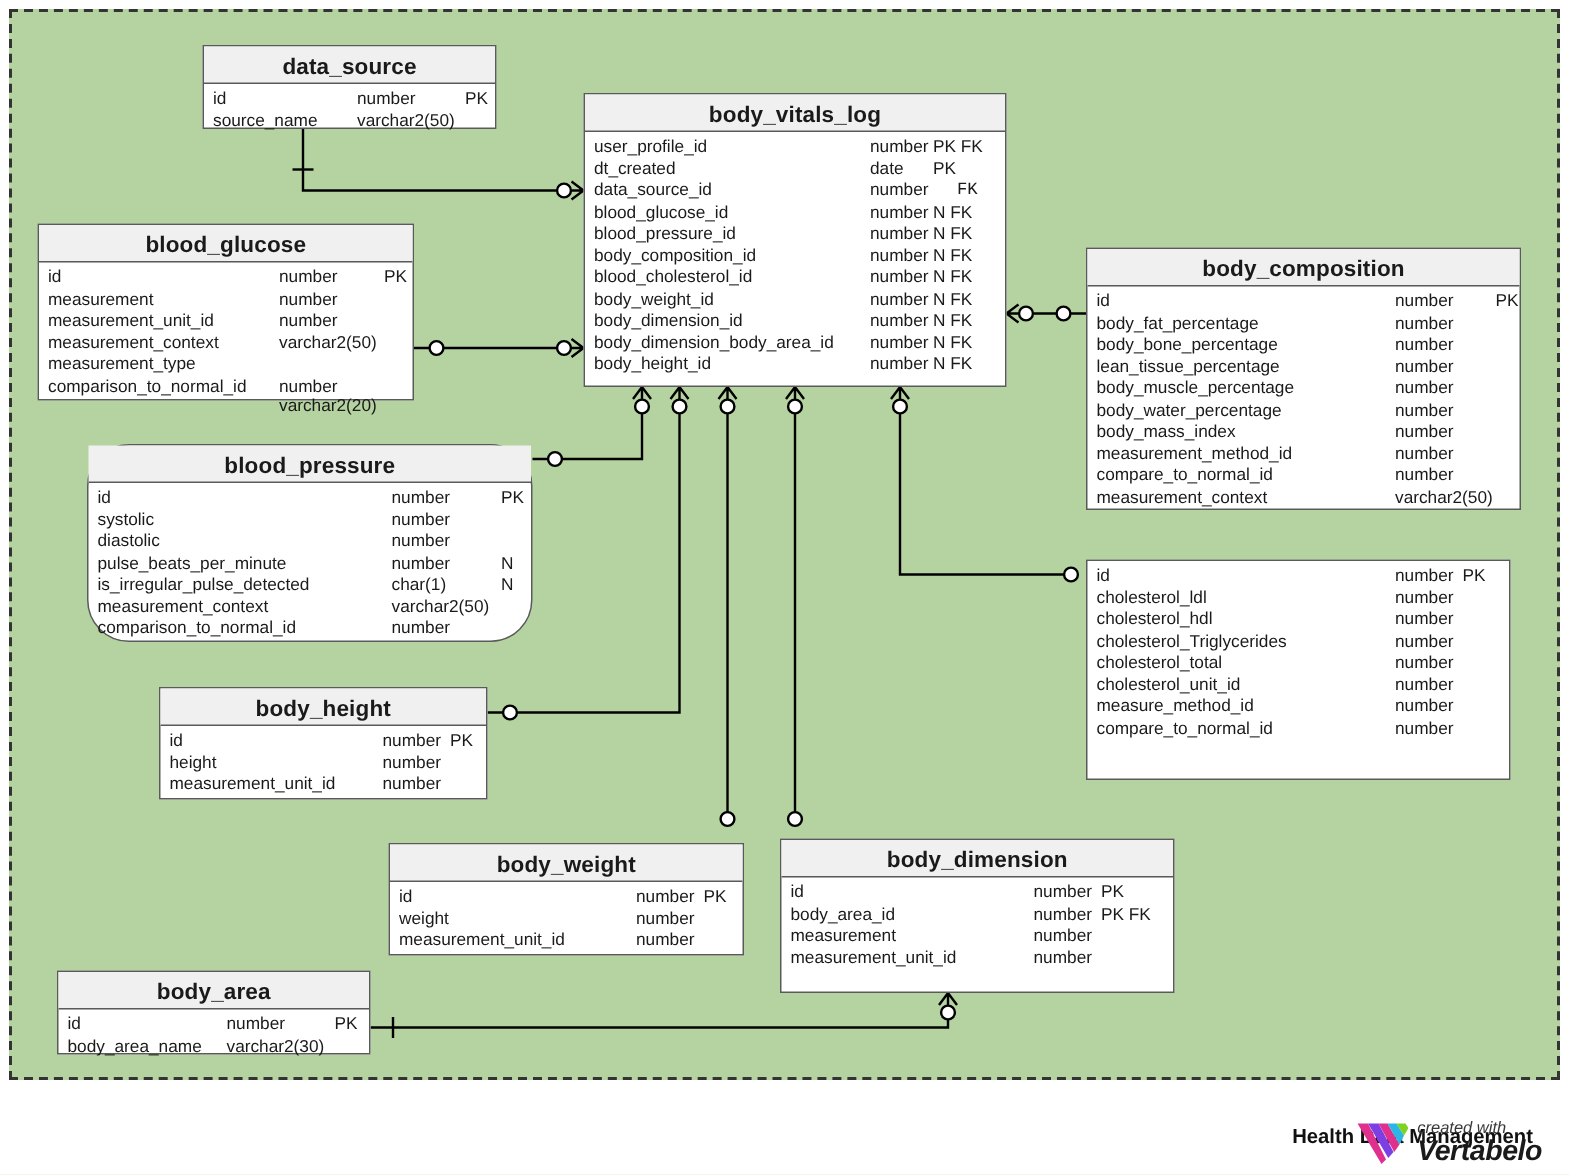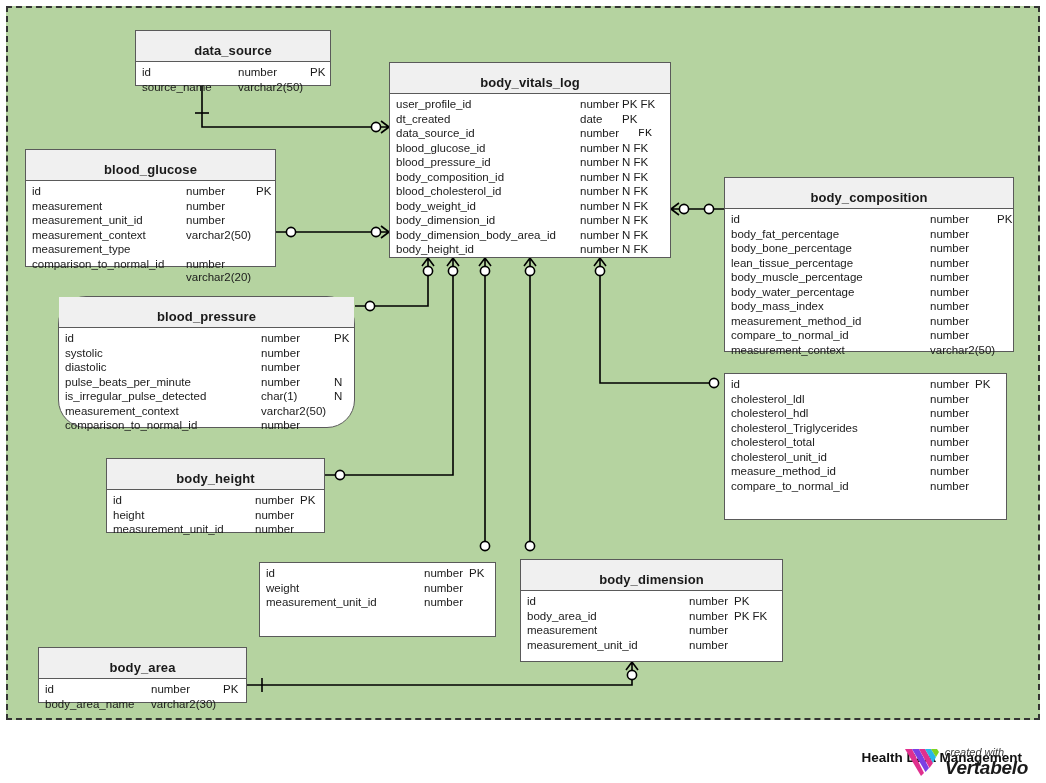--- a/index.html
+++ b/index.html
@@ -34,22 +34,22 @@
     border: 1px solid #5a5a5a;
     font-size: 11.5px;
     color: #1a1a1a;
     z-index: 5;
   }
   .table-header {
     background: #f0f0f0;
     border-bottom: 1px solid #5a5a5a;
     text-align: center;
     font-weight: bold;
-    font-size: 13px;
-    padding: 13px 4px 4px 4px;
+    font-size: 15px;
+    padding: 7px 4px 4px 4px;
     line-height: 13px;
     letter-spacing: 0.1px;
   }
   .table-body {
     padding: 3px 0 4px 0;
   }
   .col-row {
     position: relative;
     height: 14.5px;
     line-height: 14.5px;
@@ -273,21 +273,21 @@
           <div class="col-row">
             <span class="col-name">measurement_type</span>
             <span class="col-type" style="left: 160px; margin-top: 28px;">varchar2(20)</span>
           </div>
           <div class="col-row">
             <span class="col-name">comparison_to_normal_id</span>
             <span class="col-type" style="left: 160px;">number</span>
           </div>
         </div>
       </div>
-      <div class="table-box" style="left: 724px; top: 165px; width: 290px; height: 175px; margin-top: 12px;">
+      <div class="table-box" style="left: 724px; top: 165px; width: 290px; height: 175px;">
         <div class="table-header">body_composition</div>
         <div class="table-body">
           <div class="col-row">
             <span class="col-name">id</span>
             <span class="col-type" style="left: 205px;">number</span>
             <span class="col-key" style="left: 272px;">PK</span>
           </div>
           <div class="col-row">
             <span class="col-name">body_fat_percentage</span>
             <span class="col-type" style="left: 205px;">number</span>
@@ -411,20 +411,21 @@
             <span class="col-name">height</span>
             <span class="col-type" style="left: 148px;">number</span>
           </div>
           <div class="col-row">
             <span class="col-name">measurement_unit_id</span>
             <span class="col-type" style="left: 148px;">number</span>
           </div>
         </div>
       </div>
       <div class="table-box" style="left: 259px; top: 562px; width: 237px; height: 75px;">
+        <div class="table-header">body_weight</div>
         <div class="table-body">
           <div class="col-row">
             <span class="col-name">id</span>
             <span class="col-type" style="left: 164px;">number</span>
             <span class="col-key" style="left: 209px;">PK</span>
           </div>
           <div class="col-row">
             <span class="col-name">weight</span>
             <span class="col-type" style="left: 164px;">number</span>
           </div>

